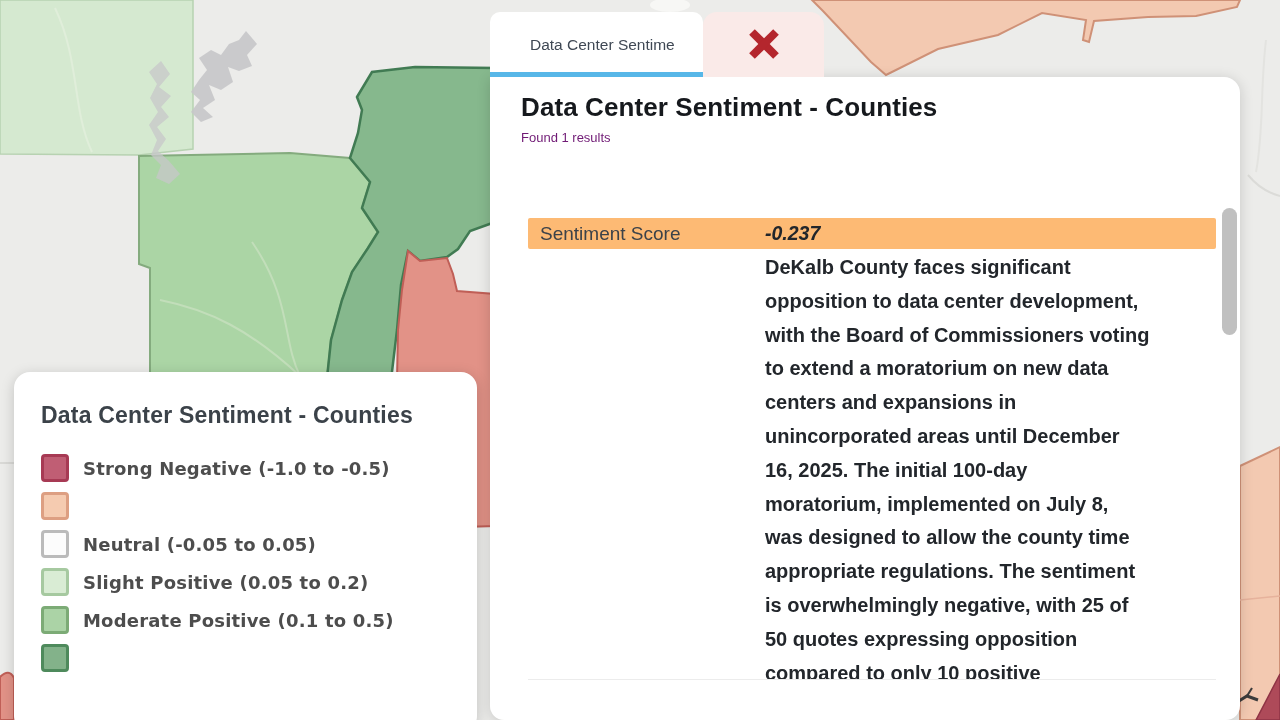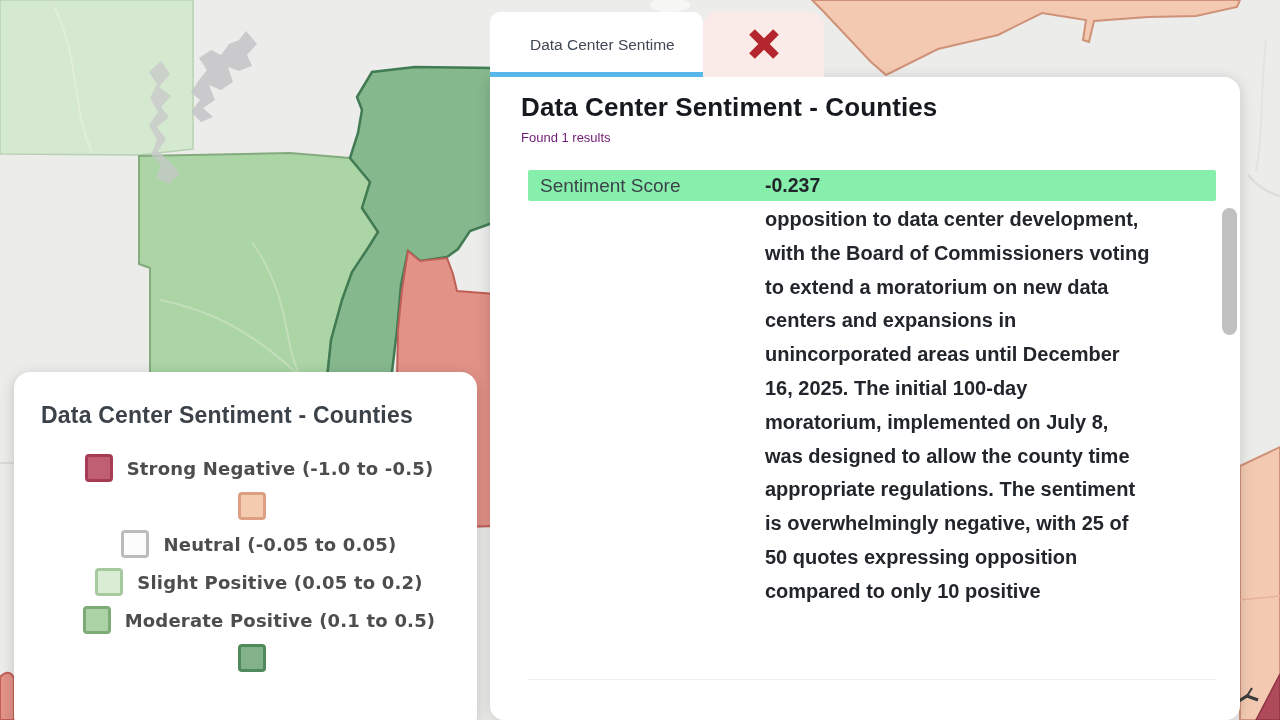--- a/index.html
+++ b/index.html
@@ -10,21 +10,21 @@
   .map-svg{position:absolute;left:0;top:0;z-index:0;}
 
   
   .legend{
     position:absolute;left:14px;top:372px;width:463px;height:360px;
     background:#fff;border-radius:16px;box-shadow:0 3px 14px rgba(0,0,0,.18);
     padding:30px 0 0 27px;box-sizing:border-box;z-index:4;
   }
   .legend-title{font-size:23px;font-weight:bold;color:#3b4249;letter-spacing:.2px;}
   .legend-items{margin-top:20px;}
-  .legend-row{display:flex;align-items:center;height:38px;justify-content:center;}
+  .legend-row{display:flex;align-items:center;height:38px;}
   .swatch{width:22px;height:22px;border:3px solid #999;border-radius:4px;margin-right:14px;flex:none;}
   .legend-label{
     font-family:"DejaVu Sans",sans-serif;font-weight:bold;font-size:18px;
     color:#4d4d4d;letter-spacing:.2px;white-space:nowrap;
   }
 
   
   .tab-active{
     position:absolute;left:490px;top:12px;width:213px;height:65px;background:#fff;
     border-radius:10px 10px 0 0;display:flex;align-items:center;
@@ -44,21 +44,21 @@
     border-radius:0 16px 14px 14px;box-shadow:0 2px 14px rgba(0,0,0,.16);z-index:2;
   }
   .popup-title{position:absolute;left:31px;top:15px;font-size:26px;font-weight:bold;color:#16191d;letter-spacing:.1px;white-space:nowrap;}
   .popup-sub{position:absolute;left:31px;top:53px;font-size:13px;color:#701a75;}
   .popup-card{
     position:absolute;left:38px;top:93px;width:688px;height:509px;
     overflow:hidden;border-bottom:1px solid #ececec;
   }
   .field-row{height:31px;display:flex;align-items:center;background:#e9f1f9;border-radius:2px;}
   .field-label{margin-left:12px;font-size:19px;color:#3c4249;width:225px;flex:none;}
-  .field-value{font-size:19.5px;font-weight:bold;color:#22262b;}
+  .field-value{font-size:19.5px;font-weight:bold;color:#22262b;font-style:italic;}
   .description{margin-left:237px;margin-top:2px;}
   .desc-line{font-size:20px;font-weight:bold;color:#22262b;line-height:33.8px;white-space:nowrap;}
   .popup-scrollbar{
     position:absolute;left:732px;top:131px;width:15px;height:127px;
     background:#c0c0c0;border-radius:8px;
   }
 </style>
 </head>
 <body>
 
@@ -138,26 +138,27 @@
     <line x1="8" y1="7" x2="32" y2="31" stroke-width="8" stroke="#b4262d"></line>
     <line x1="32" y1="7" x2="8" y2="31" stroke-width="8" stroke="#b4262d"></line>
   </svg>
 </div>
 
 <div class="popup">
   <div class="popup-title">Data Center Sentiment - Counties</div>
   <div class="popup-sub">Found 1 results</div>
 
   <div class="popup-card">
-    <div class="field-row" style="background-color: #86efac;">
+    <div class="field-row" style="background-color: #fdba74; margin-top: 48px;">
       <span class="field-label">Sentiment Score</span>
       <span class="field-value">-0.237</span>
     </div>
     <div class="description">
 
+    <div class="desc-line">DeKalb County faces significant</div>
         <div class="desc-line">opposition to data center development,</div>
         <div class="desc-line">with the Board of Commissioners voting</div>
         <div class="desc-line">to extend a moratorium on new data</div>
         <div class="desc-line">centers and expansions in</div>
         <div class="desc-line">unincorporated areas until December</div>
         <div class="desc-line">16, 2025. The initial 100-day</div>
         <div class="desc-line">moratorium, implemented on July 8,</div>
         <div class="desc-line">was designed to allow the county time</div>
         <div class="desc-line">appropriate regulations. The sentiment</div>
         <div class="desc-line">is overwhelmingly negative, with 25 of</div>

